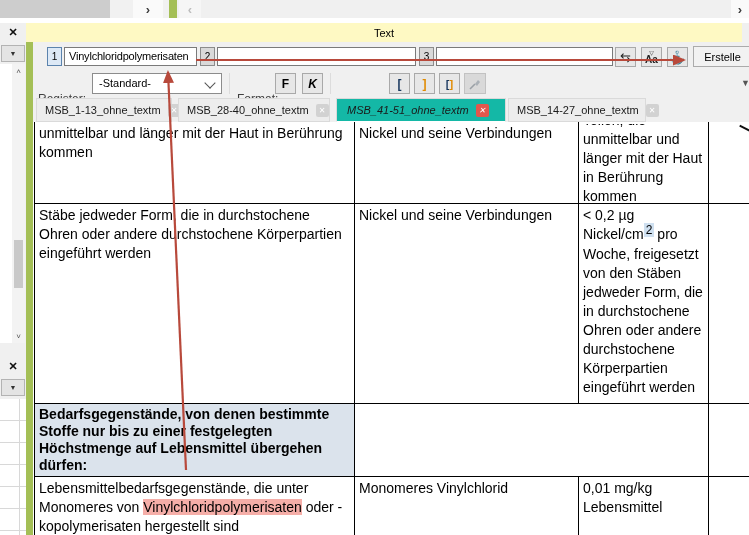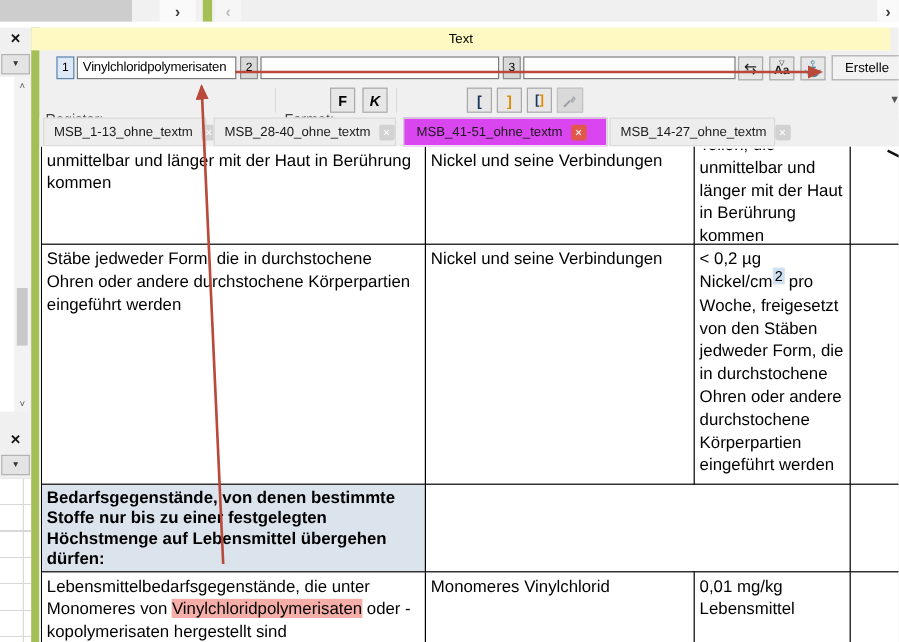--- a/index.html
+++ b/index.html
@@ -67,21 +67,21 @@
   .b-cb{left:414px;font-weight:bold;color:#e08a00;}
   .b-pair{left:439px;font-weight:bold;font-size:11px;}
   .b-pair .po{color:#17365d;} .b-pair .pc{color:#e08a00;}
   .b-broom{left:464px;width:22px;background:#d9d9d9;border:1px solid #c2c2c2;}
   .edge-dd{left:741px;top:78px;font-size:9px;color:#555;}
 
   
   .tabbar{left:33px;top:98px;width:716px;height:24px;background:#f0f0f0;}
   .tab{position:absolute;top:98px;height:24px;box-sizing:border-box;display:flex;align-items:center;
        padding:0 8px;background:#ededed;border:1px solid #dadada;font-size:11px;color:#1a1a1a;white-space:nowrap;}
-  .tab.active{background:#d946ef;border-bottom-color:#fff;z-index:3;}
+  .tab.active{background:#14b8a6;border-bottom-color:#fff;z-index:3;font-style:italic;}
   .t0{left:36px;width:136px;} .t1{left:178px;width:152px;text-align:center;} .t2{left:336px;width:170px;padding:0 10px;} .t3{left:508px;width:138px;}
   .tab .close{margin-left:7px;width:13px;height:13px;border-radius:2px;background:#d2d2d2;color:#fff;
               font-size:8px;display:flex;align-items:center;justify-content:center;flex:0 0 auto;}
   .tab.active .close{background:#e2574c;}
 
   
   .content{left:33px;top:122px;width:716px;height:413px;background:#fff;}
   .twrap{left:34px;top:122px;width:715px;height:413px;overflow:hidden;}
   table.doc{border-collapse:collapse;table-layout:fixed;width:844px;font-size:14px;line-height:19px;
             font-family:"Liberation Sans",sans-serif;}
@@ -167,20 +167,24 @@
   <div class="abs tbtn b-case center">
     <span class="tri">▽</span>
     <span class="aa">Aa</span>
   </div>
   <div class="abs tbtn b-anchor center">
       <span>⚓</span>
     </div>
   <div class="abs b-create center">Erstelle</div>
 
   <div class="abs lbl reg-lbl">Register:</div>
+  <div class="abs reg-dd">
+    <span>-Standard-</span>
+    <span class="chev"></span>
+  </div>
   <div class="abs vsep sep1"></div>
   <div class="abs lbl fmt-lbl">Format:</div>
   <div class="abs fbtn b-F center">F</div>
   <div class="abs fbtn b-K center">K</div>
   <div class="abs vsep sep2"></div>
   <div class="abs lbl ber-lbl">Bereiche:</div>
   <div class="abs fbtn b-ob center">[</div>
   <div class="abs fbtn b-cb center">]</div>
   <div class="abs fbtn b-pair center">
     <span class="po">[</span>

